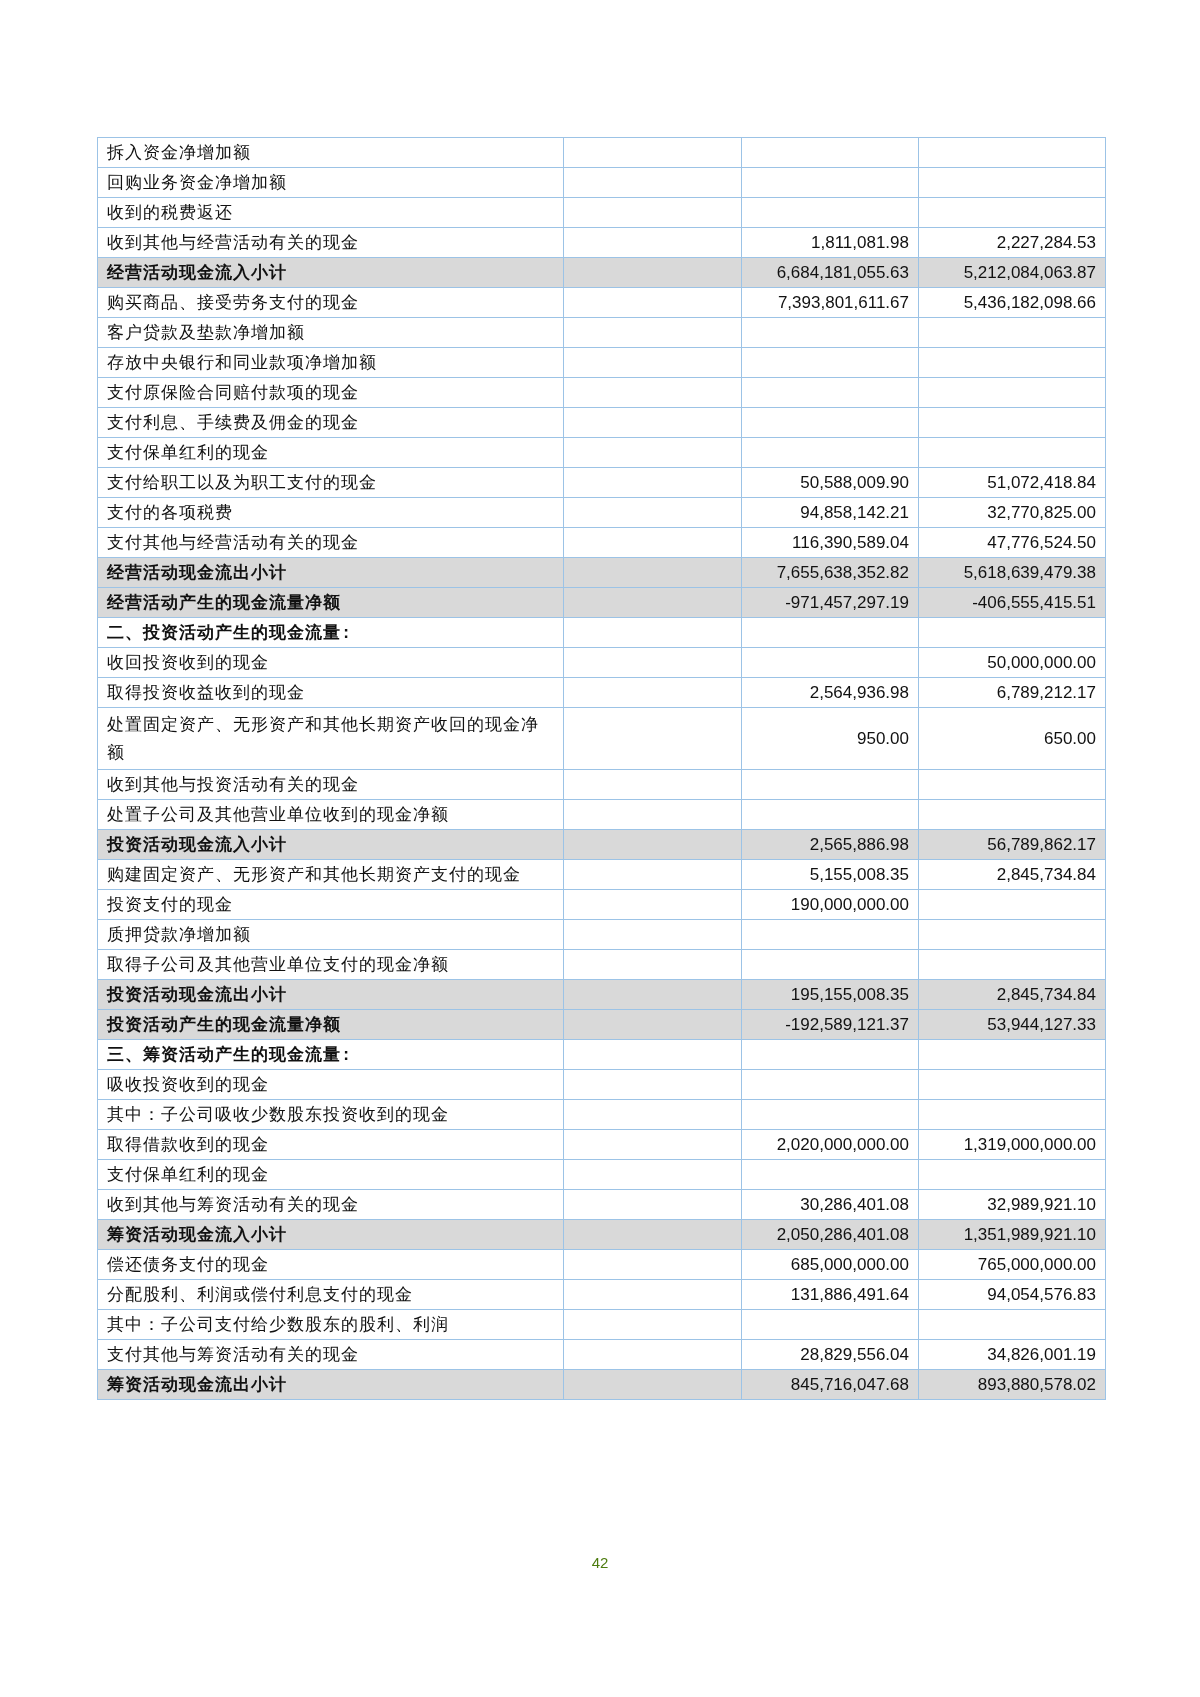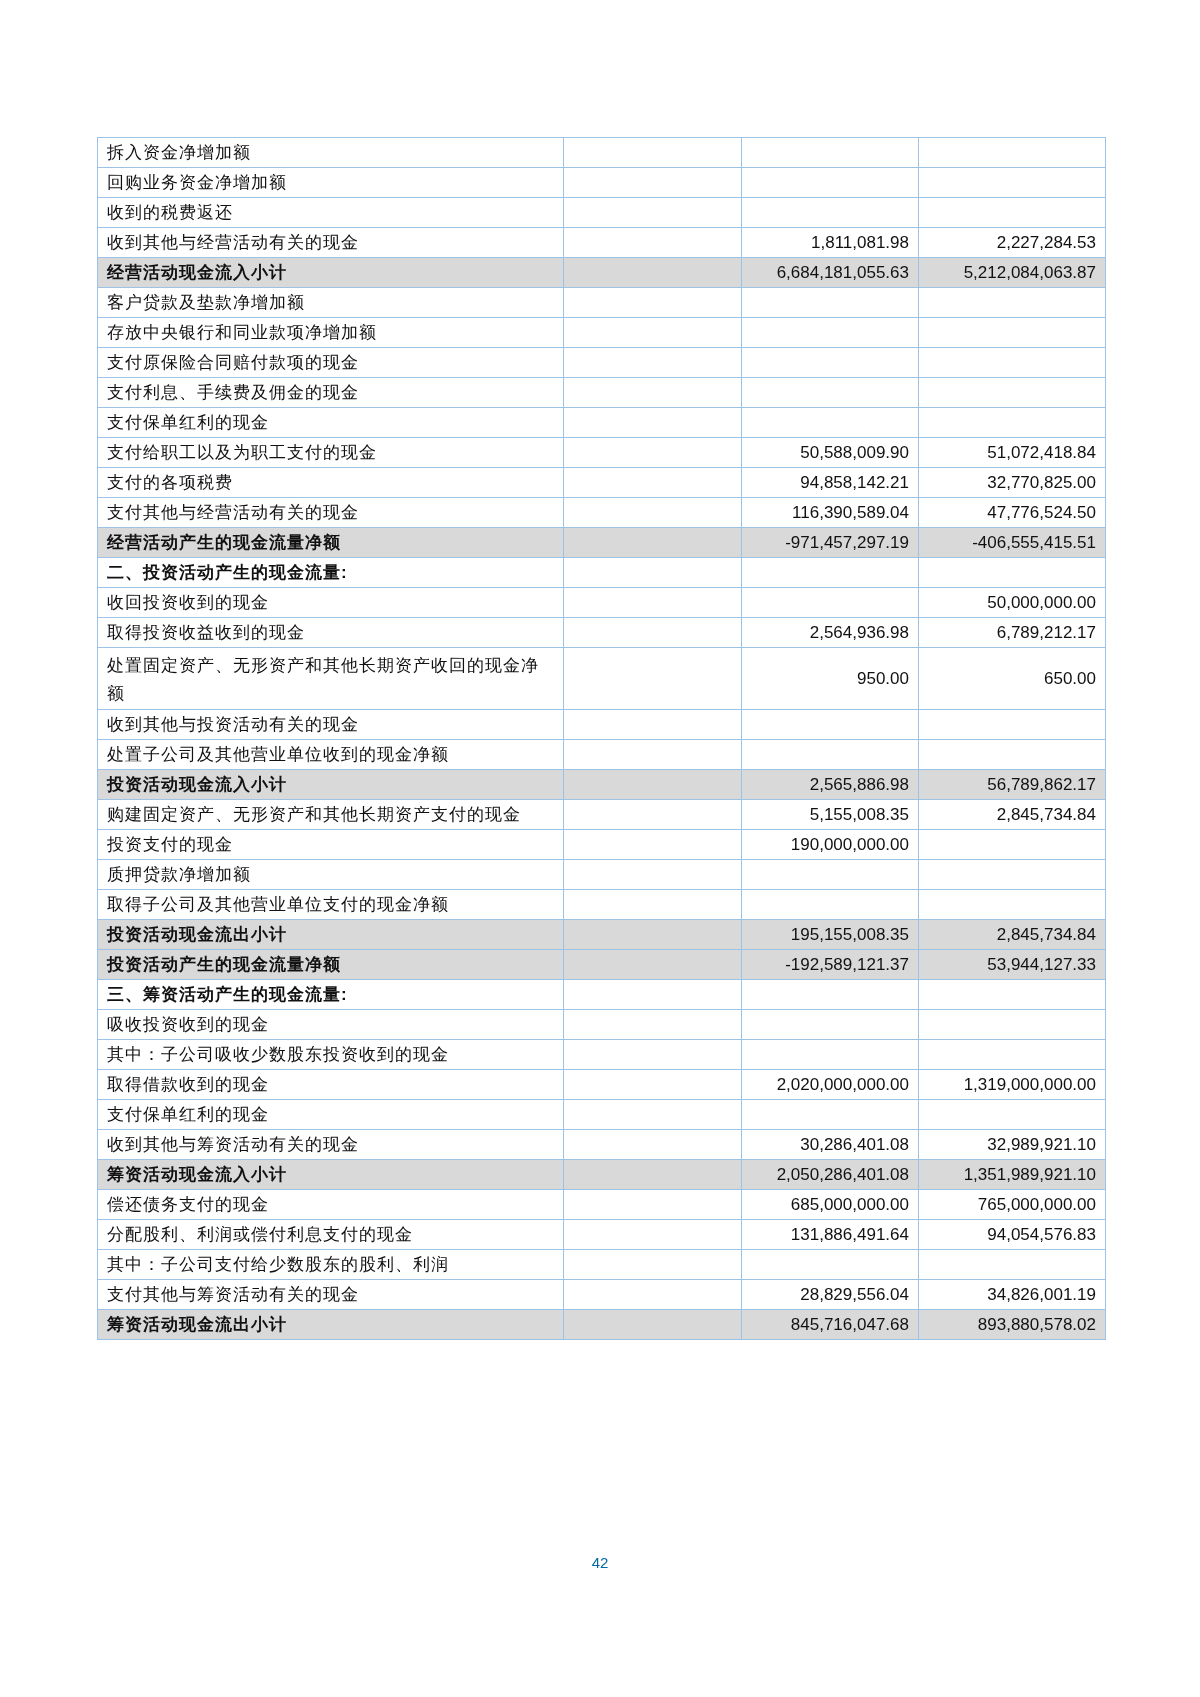--- a/index.html
+++ b/index.html
@@ -34,21 +34,21 @@
     padding: 0 9px;
     font-size: 17px;
     color: #111111;
     vertical-align: middle;
     overflow: hidden;
     background: #ffffff;
   }
   td.cell-label {
     background: #d9d9d9;
     text-align: left;
-    font-family: Liberation Sans, sans-serif;
+    font-family: Liberation Mono, monospace;
     letter-spacing: 1px;
   }
   td.cell-note { background: #ffffff; }
   td.cell-num {
     text-align: right;
     font-family: "Liberation Sans", "DejaVu Sans", sans-serif;
     font-size: 17px;
   }
   tr.row-subtotal td { background: #d9d9d9; }
   tr.row-subtotal td.cell-label {
@@ -59,21 +59,21 @@
   tr.row-tall td { height: 59px; }
   tr.row-tall td.cell-label { line-height: 28px; padding-top: 2px; margin-top: 48px; }
 
   .page-number {
     position: absolute;
     top: 1554px;
     left: 0;
     width: 100%;
     text-align: center;
     font-size: 15px;
-    color: #0369a1;
+    color: #4d7c0f;
     font-family: "Liberation Sans", "DejaVu Sans", sans-serif;
   }
 </style>
 </head>
 <body>
 
 <div class="sheet">
   <table class="cashflow">
     <colgroup>
       <col class="c-label">
@@ -106,20 +106,26 @@
           <td class="cell-num">1,811,081.98</td>
           <td class="cell-num">2,227,284.53</td>
         </tr>
         <tr class="row-subtotal">
           <td class="cell-label">经营活动现金流入小计</td>
           <td class="cell-note"></td>
           <td class="cell-num">6,684,181,055.63</td>
           <td class="cell-num">5,212,084,063.87</td>
         </tr>
         <tr class="row-item">
+          <td class="cell-label">购买商品、接受劳务支付的现金</td>
+          <td class="cell-note"></td>
+          <td class="cell-num">7,393,801,611.67</td>
+          <td class="cell-num">5,436,182,098.66</td>
+        </tr>
+        <tr class="row-item">
           <td class="cell-label">客户贷款及垫款净增加额</td>
           <td class="cell-note"></td>
           <td class="cell-num"></td>
           <td class="cell-num"></td>
         </tr>
         <tr class="row-item">
           <td class="cell-label">存放中央银行和同业款项净增加额</td>
           <td class="cell-note"></td>
           <td class="cell-num"></td>
           <td class="cell-num"></td>
@@ -152,20 +158,26 @@
           <td class="cell-label">支付的各项税费</td>
           <td class="cell-note"></td>
           <td class="cell-num">94,858,142.21</td>
           <td class="cell-num">32,770,825.00</td>
         </tr>
         <tr class="row-item">
           <td class="cell-label">支付其他与经营活动有关的现金</td>
           <td class="cell-note"></td>
           <td class="cell-num">116,390,589.04</td>
           <td class="cell-num">47,776,524.50</td>
+        </tr>
+        <tr class="row-subtotal">
+          <td class="cell-label">经营活动现金流出小计</td>
+          <td class="cell-note"></td>
+          <td class="cell-num">7,655,638,352.82</td>
+          <td class="cell-num">5,618,639,479.38</td>
         </tr>
         <tr class="row-subtotal">
           <td class="cell-label">经营活动产生的现金流量净额</td>
           <td class="cell-note"></td>
           <td class="cell-num">-971,457,297.19</td>
           <td class="cell-num">-406,555,415.51</td>
         </tr>
         <tr class="row-section">
           <td class="cell-label">二、投资活动产生的现金流量:</td>
           <td class="cell-note"></td>

